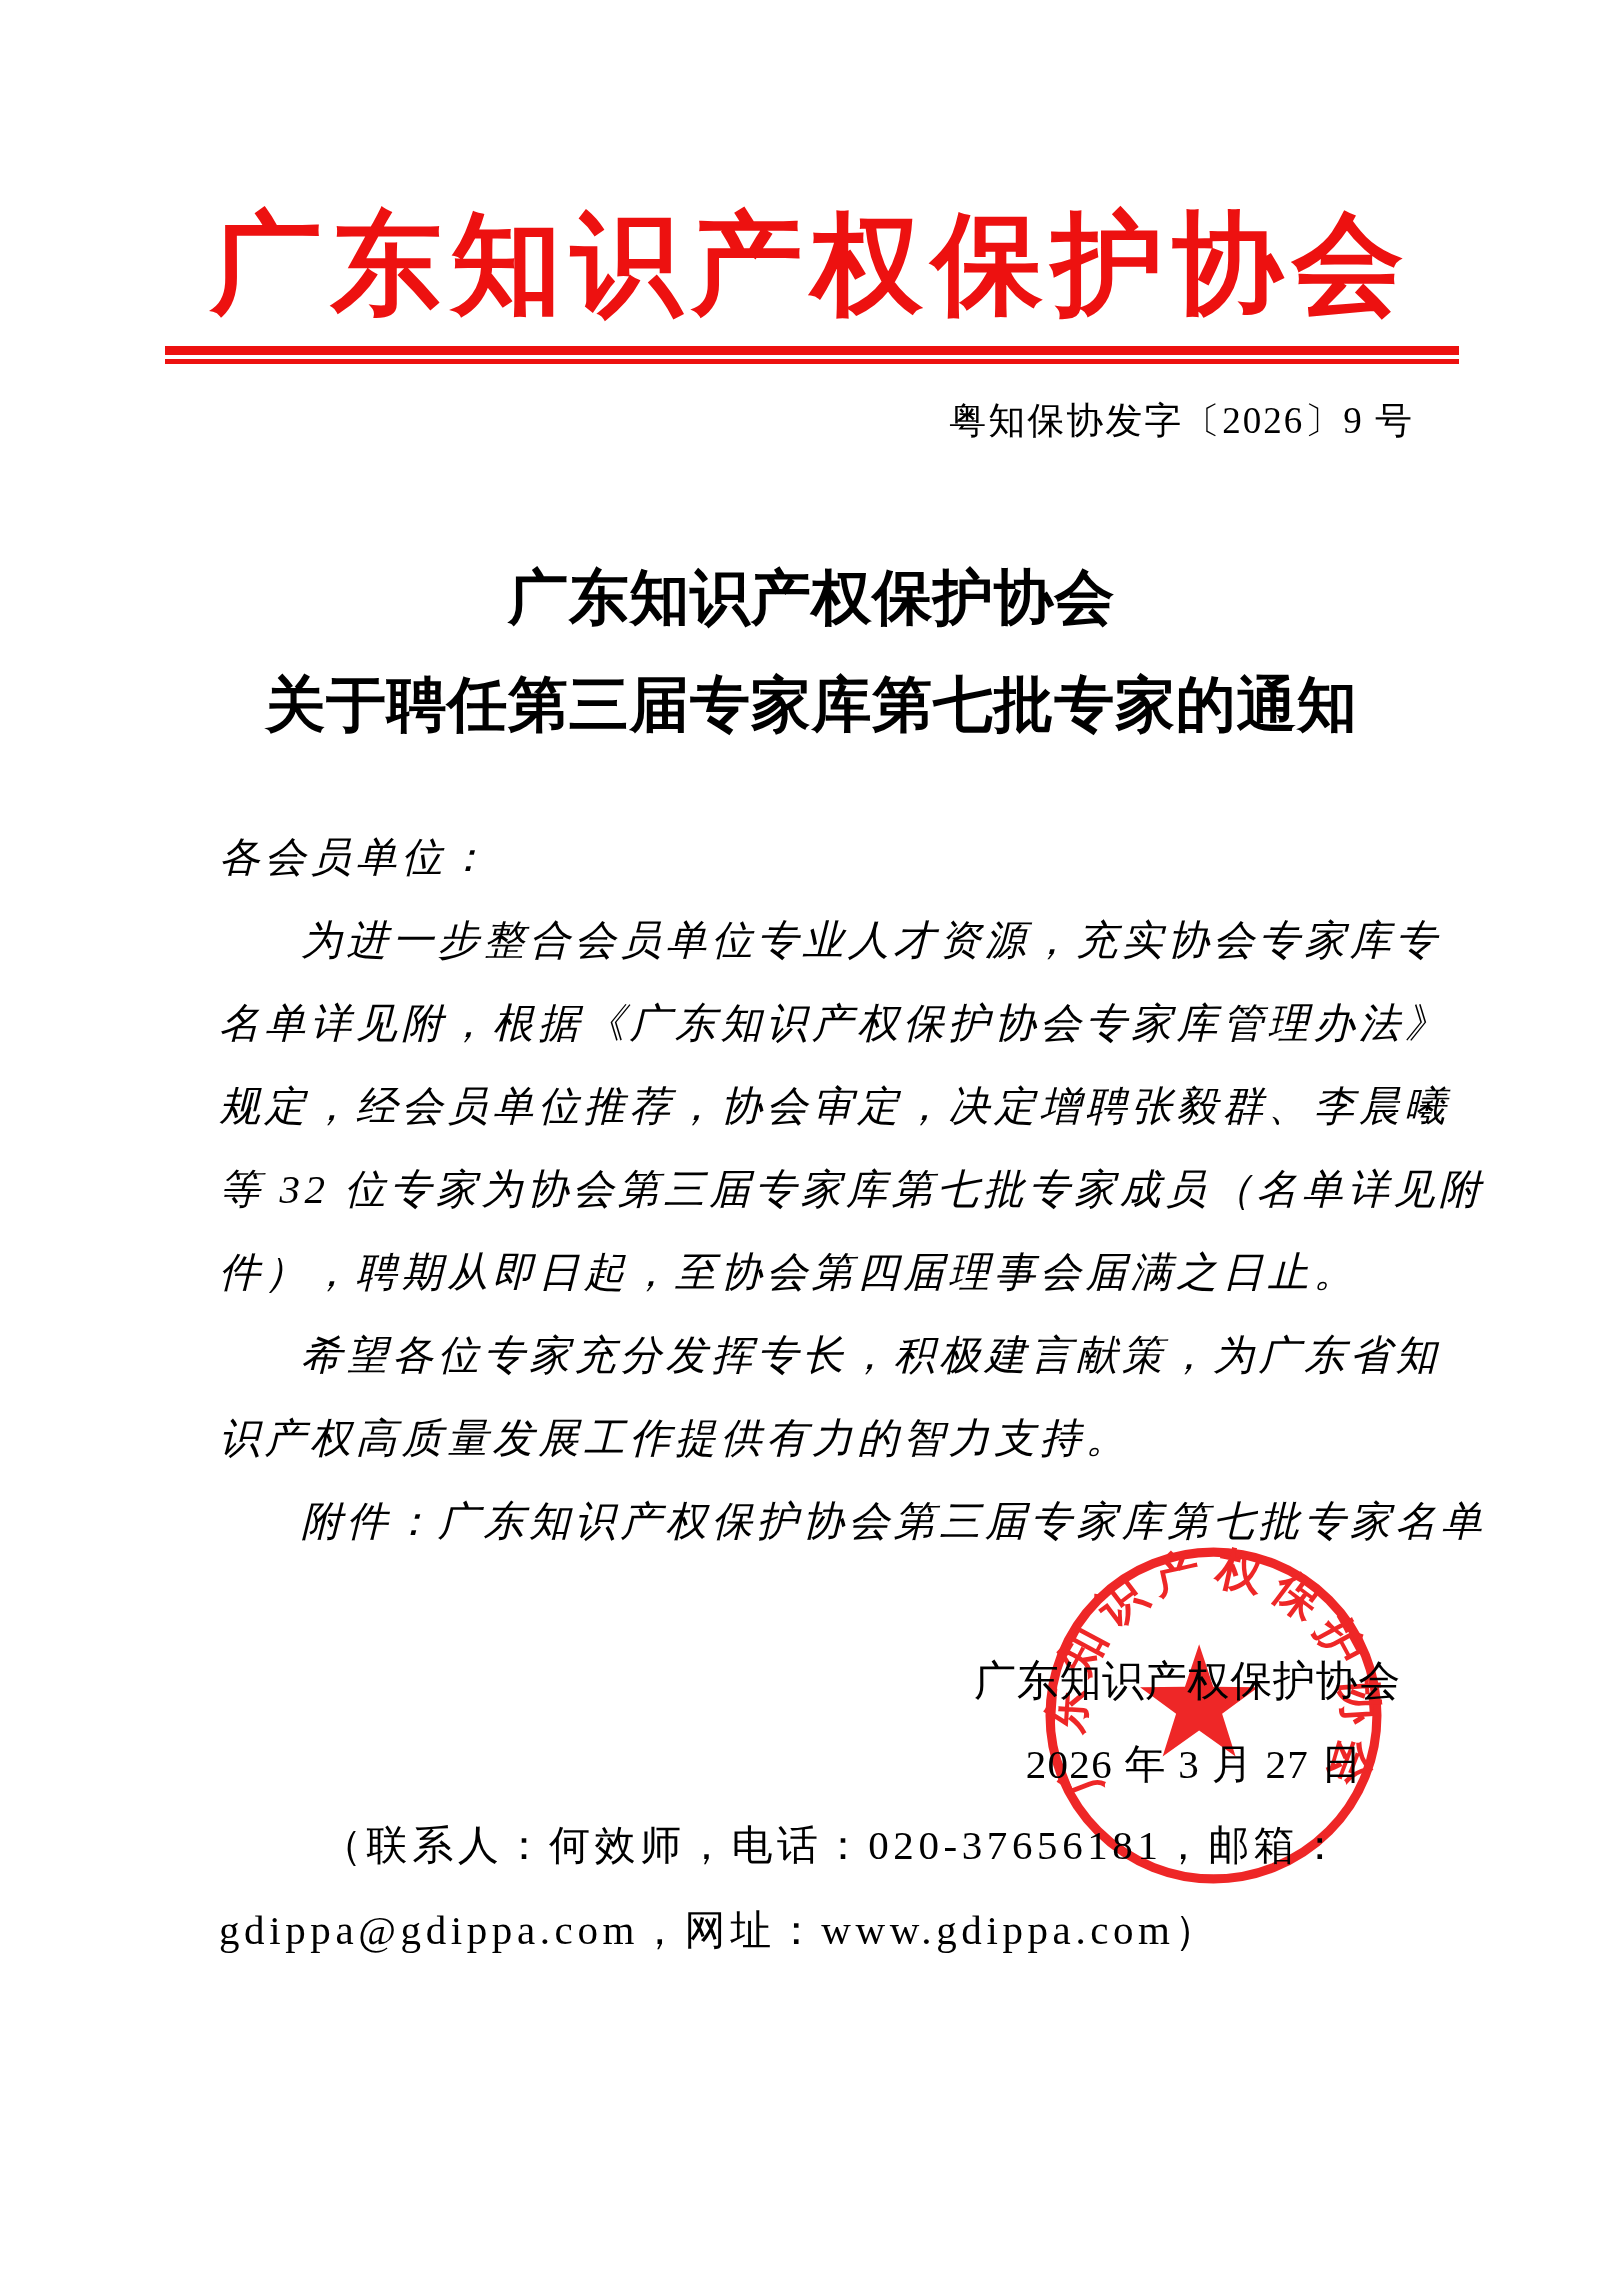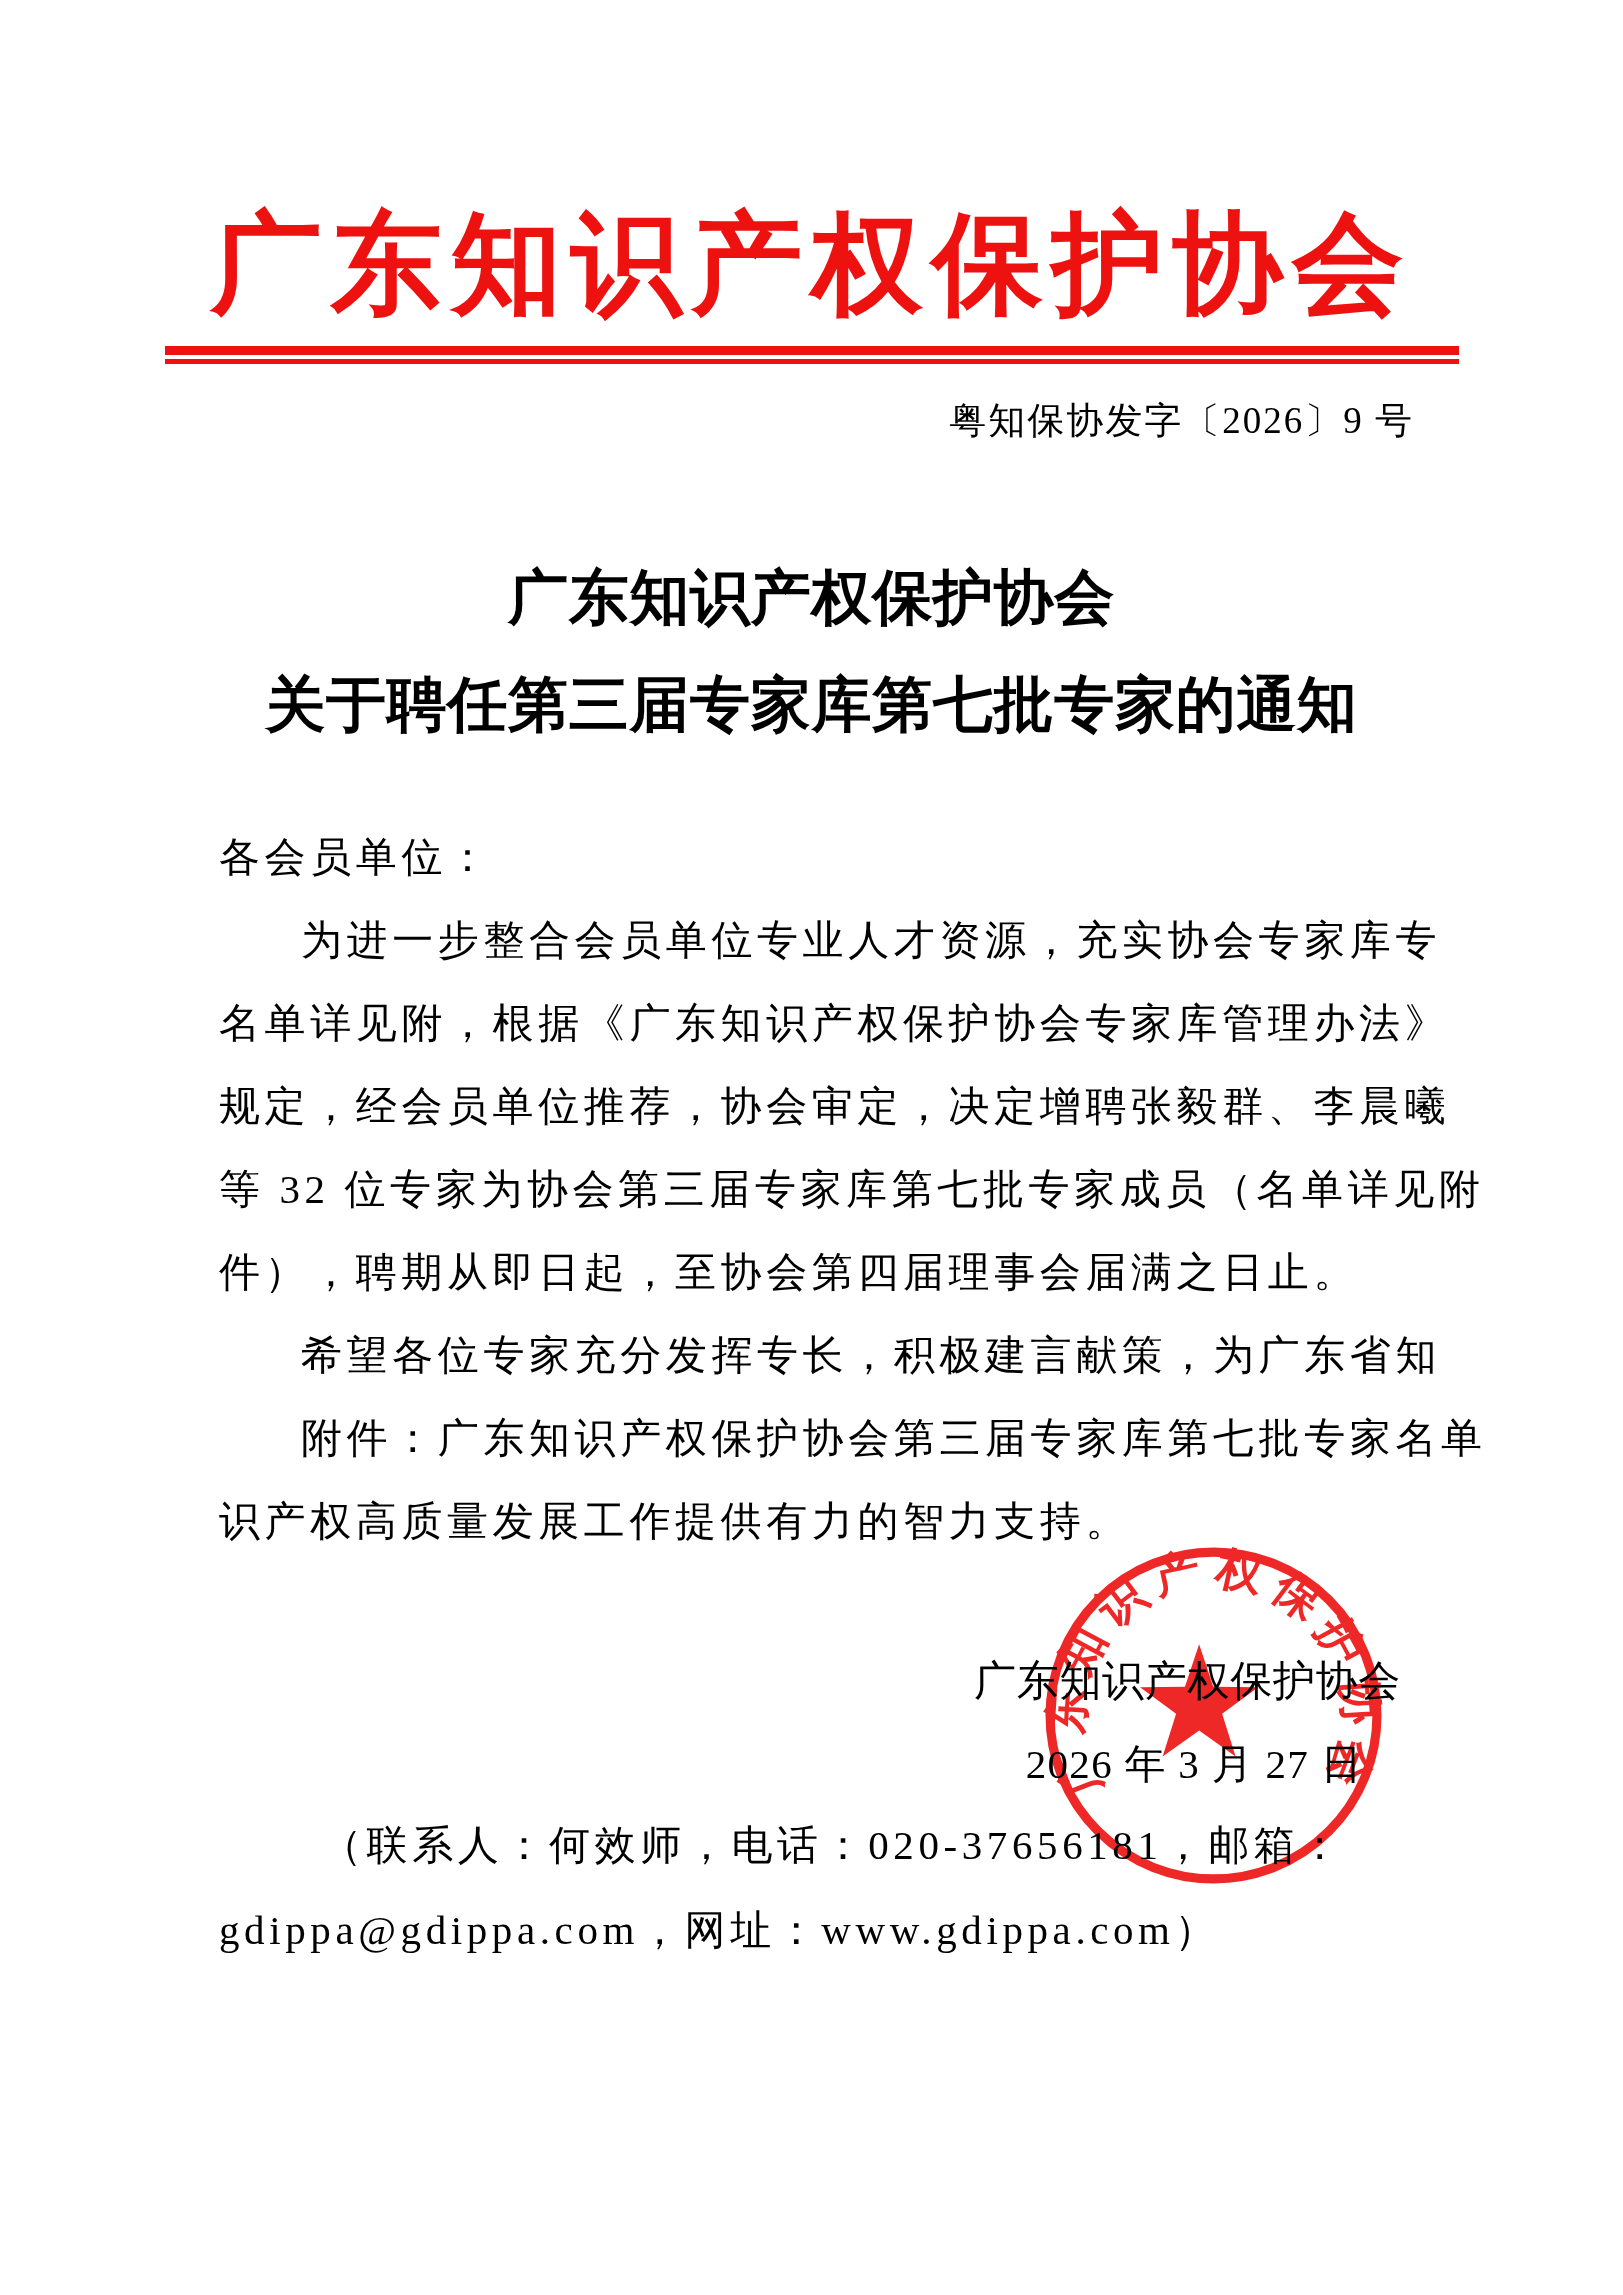--- a/index.html
+++ b/index.html
@@ -78,20 +78,21 @@
     top: 816px;
     left: 219px;
     width: 1188px;
   }
   .body-line {
     height: 83px;
     line-height: 83px;
     font-size: 41px;
     letter-spacing: 4.6px;
     white-space: nowrap;
+    font-style: italic;
   }
   .body-line.ind { padding-left: 82px; }
   
   .sig-org {
     position: absolute;
     top: 1639px;
     right: 222px;
     height: 84px;
     line-height: 84px;
     font-size: 42px;
@@ -163,22 +164,22 @@
   <div class="title-line2">关于聘任第三届专家库第七批专家的通知</div>
 
   <div class="body-block">
     <div class="body-line">各会员单位：</div>
     <div class="body-line ind">为进一步整合会员单位专业人才资源，充实协会专家库专</div>
     <div class="body-line">名单详见附，根据《广东知识产权保护协会专家库管理办法》</div>
     <div class="body-line">规定，经会员单位推荐，协会审定，决定增聘张毅群、李晨曦</div>
     <div class="body-line">等 32 位专家为协会第三届专家库第七批专家成员（名单详见附</div>
     <div class="body-line">件），聘期从即日起，至协会第四届理事会届满之日止。</div>
     <div class="body-line ind">希望各位专家充分发挥专长，积极建言献策，为广东省知</div>
+    <div class="body-line">识产权高质量发展工作提供有力的智力支持。</div>
     <div class="body-line ind">附件：广东知识产权保护协会第三届专家库第七批专家名单</div>
-    <div class="body-line">识产权高质量发展工作提供有力的智力支持。</div>
   </div>
 
   <div class="sig-org">广东知识产权保护协会</div>
   <div class="sig-date">2026 年 3 月 27 日</div>
 
   <div class="contact-1">（联系人：何效师，电话：020-37656181，邮箱：</div>
   <div class="contact-2">gdippa@gdippa.com，网址：www.gdippa.com）</div>
 
   <svg class="seal" viewBox="0 0 540 540" xmlns="http://www.w3.org/2000/svg">
     <circle cx="270" cy="270" r="250" fill="none" stroke="#ee1b1b" stroke-width="14"></circle>

